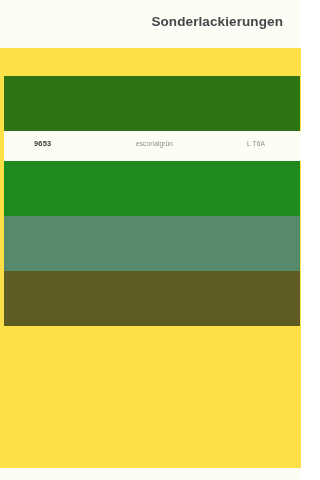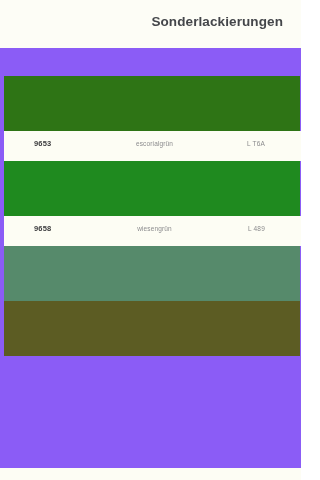--- a/index.html
+++ b/index.html
@@ -102,46 +102,41 @@
     left: 0;
     bottom: 0;
     width: 301px;
     height: 12px;
     background: #fdfdf4;
   }
 </style>
 </head>
 <body>
 
-<div class="page" style="background: #8b5cf6;">
+<div class="page" style="background: #fde047;">
 
   <div class="scan-artifact"></div>
 
   <div class="header">
     <div class="header-title">Sonderlackierungen</div>
   </div>
 
   <div class="swatch-list">
 
     <div class="swatch-row">
       <div class="swatch-color" id="sw0" style="background: rgb(46, 116, 21);"></div>
       <div class="swatch-label" style="background: rgb(253, 253, 244);">
         <span class="lbl-code">9653</span>
         <span class="lbl-name">escorialgrün</span>
         <span class="lbl-ref">L T6A</span>
       </div>
     </div>
 
     <div class="swatch-row">
       <div class="swatch-color" id="sw1" style="background: rgb(31, 138, 31);"></div>
-      <div class="swatch-label" style="background: rgb(253, 253, 244);">
-        <span class="lbl-code">9658</span>
-        <span class="lbl-name">wiesengrün</span>
-        <span class="lbl-ref">L 489</span>
-      </div>
     </div>
 
     <div class="swatch-row">
       <div class="swatch-color" id="sw2" style="background: rgb(86, 138, 107);"></div>
     </div>
 
     <div class="swatch-row">
       <div class="swatch-color" id="sw3" style="background: rgb(92, 92, 35);"></div>
     </div>
 

